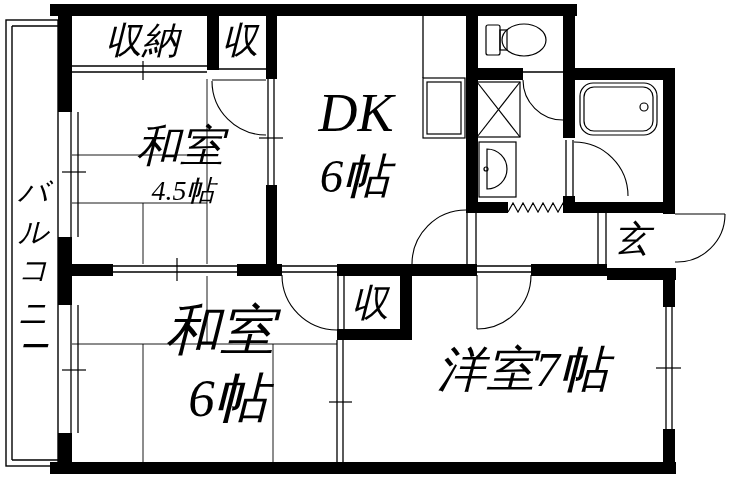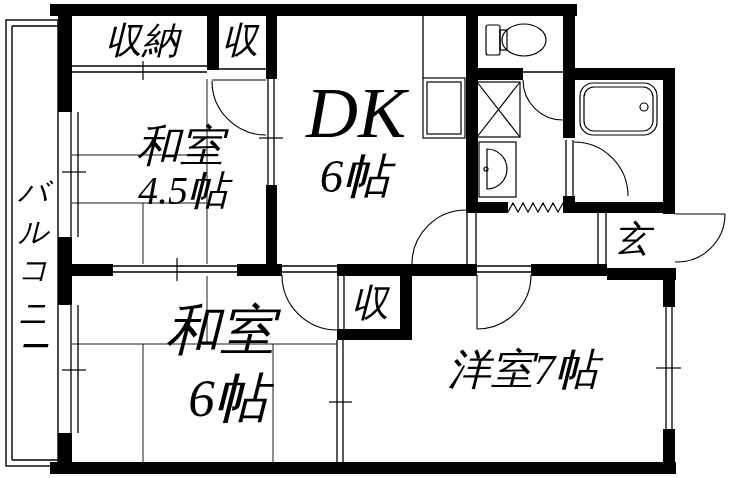--- a/index.html
+++ b/index.html
@@ -192,26 +192,26 @@
     </g>
   </svg>
 
   <div class="lbl vert" style="left:33px;top:249px;font-size:30px;">バルコニー</div>
 
   <div class="lbl" style="left:142px;top:40px;font-size:37px;">収納</div>
 
   <div class="lbl" style="left:240px;top:40px;font-size:37px;">収</div>
 
   <div class="lbl" style="left:180px;top:147px;font-size:44px;">和室</div>
-  <div class="lbl" style="left:183px;top:191px;font-size:40px;">4.5帖</div>
-
-  <div class="lbl" style="left:356px;top:113px;font-size:72px;">DK</div>
+  <div class="lbl" style="left:183px;top:191px;font-size:28px;">4.5帖</div>
+
+  <div class="lbl" style="left:356px;top:113px;font-size:54px;">DK</div>
   <div class="lbl" style="left:355px;top:176px;font-size:47px;">6帖</div>
 
   <div class="lbl" style="left:220px;top:330px;font-size:55px;">和室</div>
   <div class="lbl" style="left:228px;top:398px;font-size:53px;">6帖</div>
 
   <div class="lbl" style="left:370px;top:303px;font-size:38px;">収</div>
 
-  <div class="lbl" style="left:523px;top:369px;font-size:43px;">洋室7帖</div>
+  <div class="lbl" style="left:523px;top:369px;font-size:49px;">洋室7帖</div>
 
   <div class="lbl" style="left:632px;top:239px;font-size:36px;">玄</div>
 </div>
 
 </body></html>

